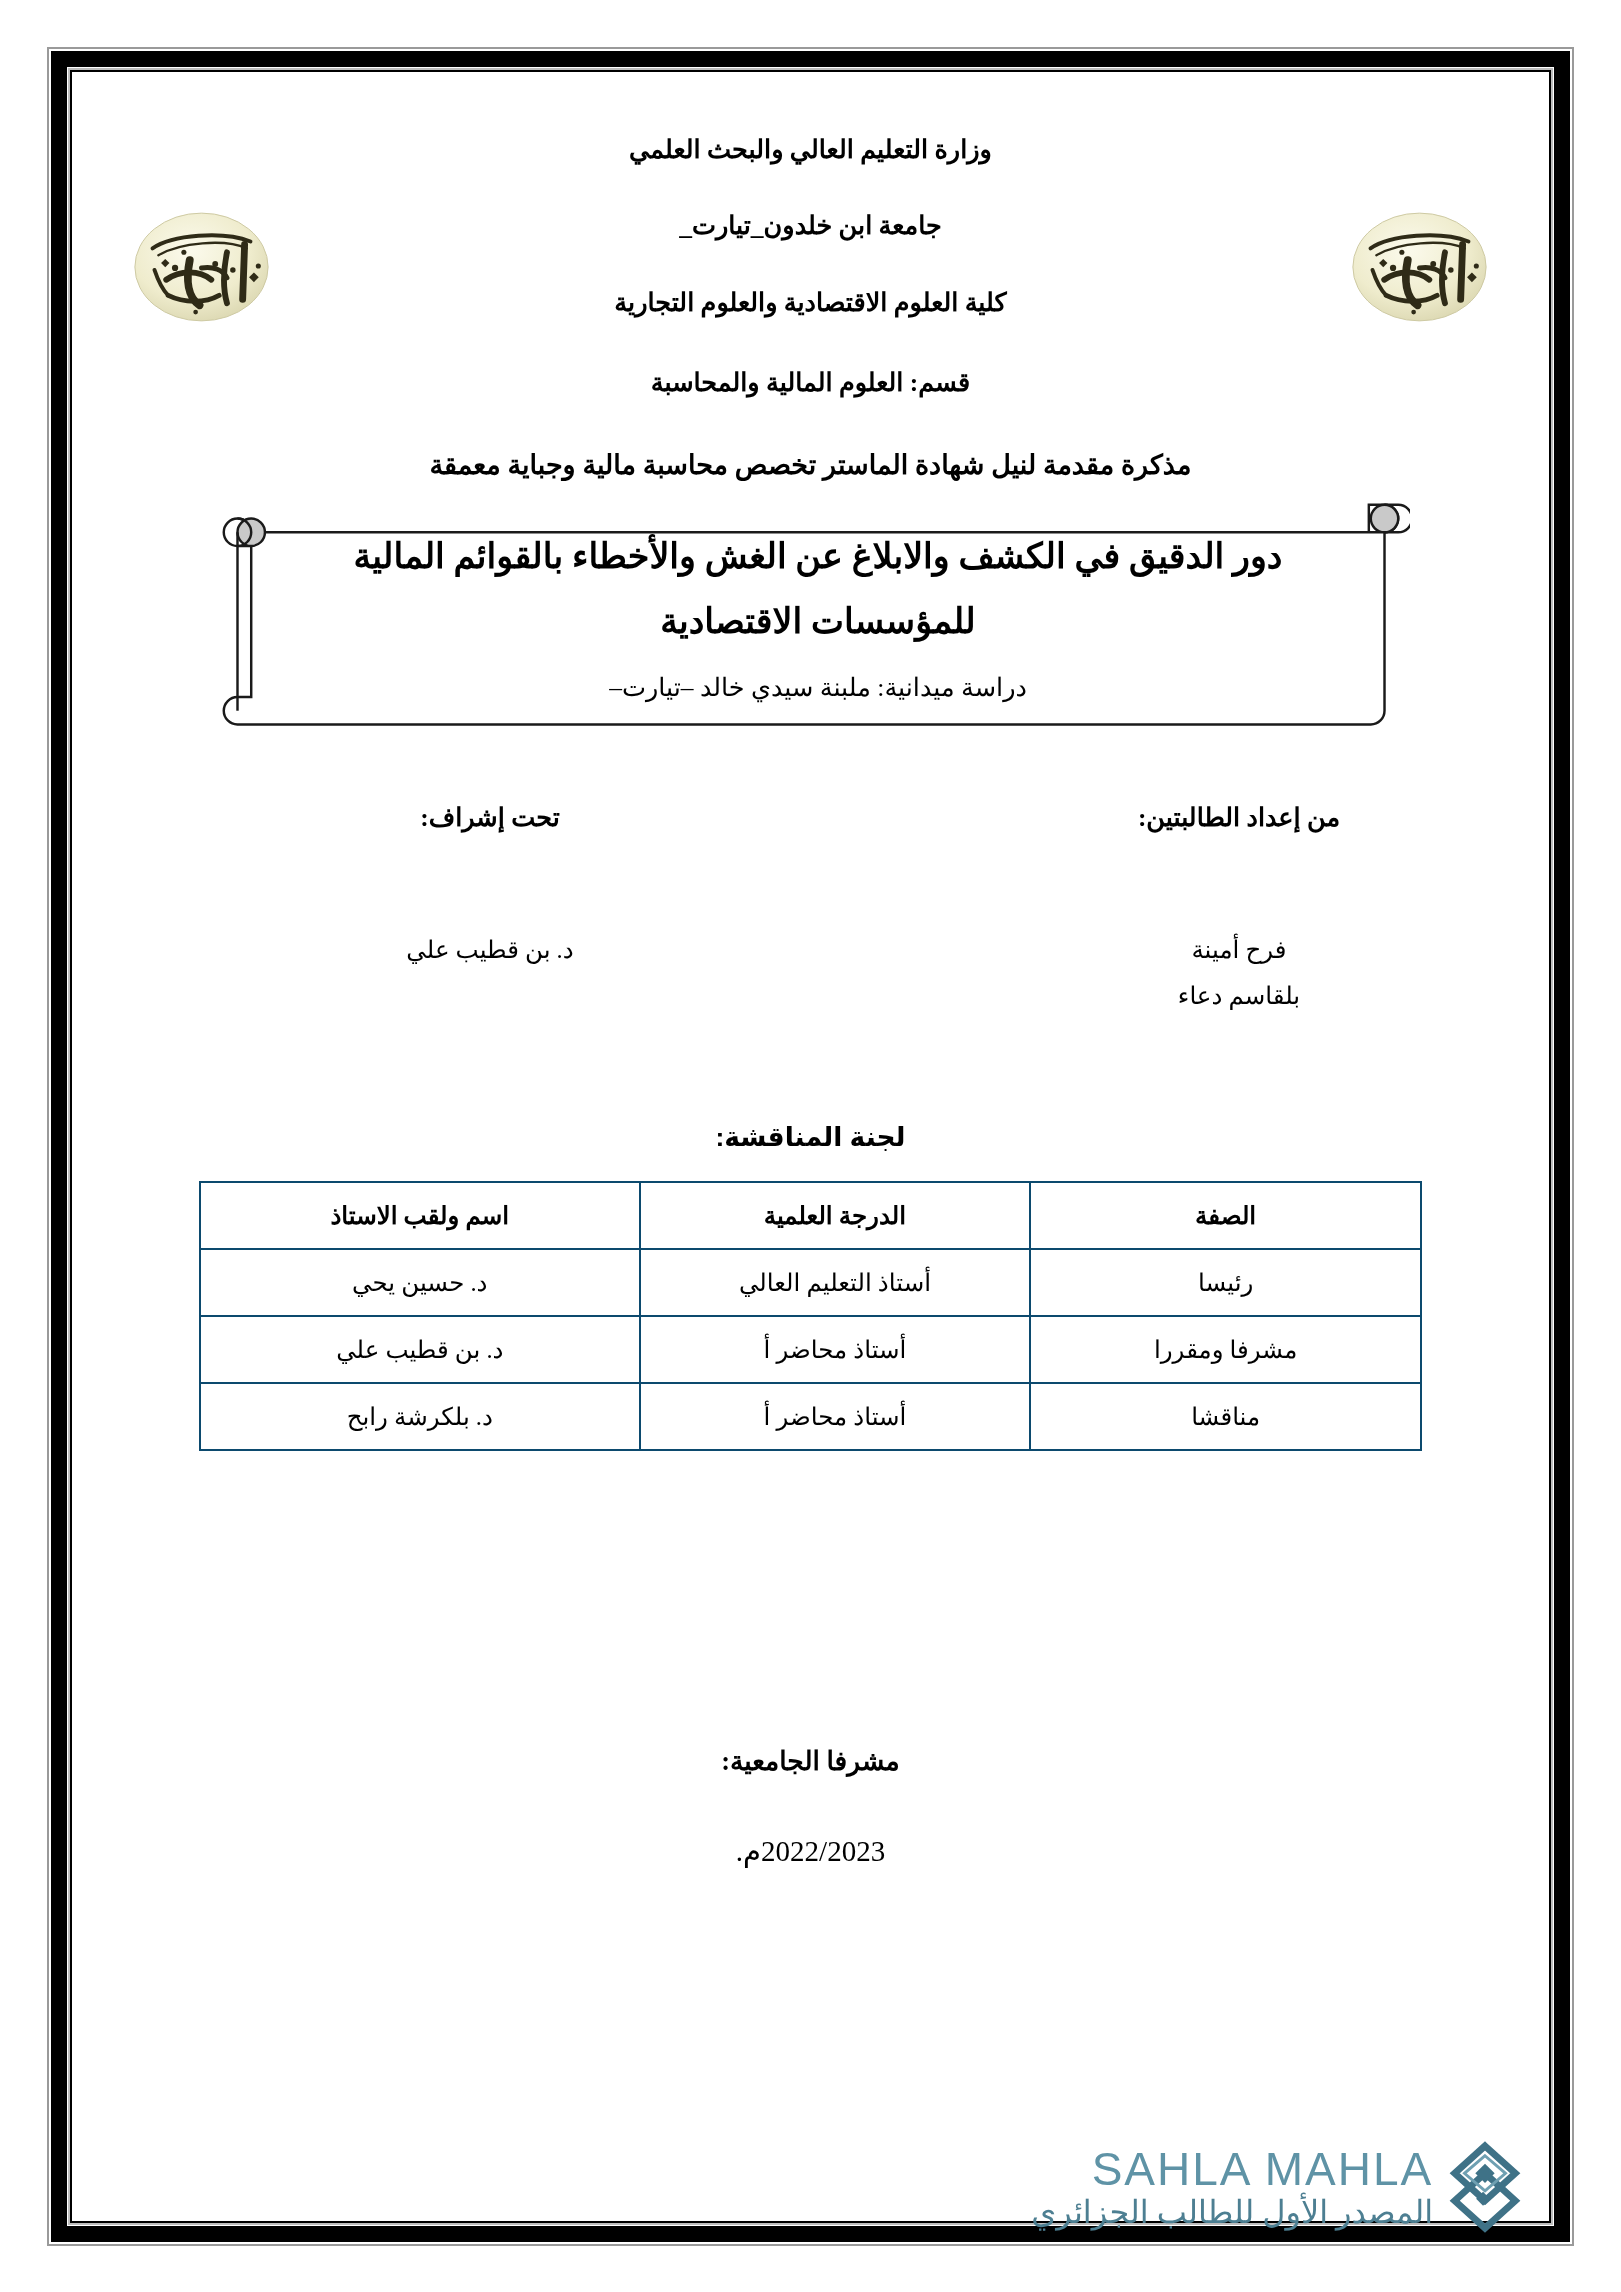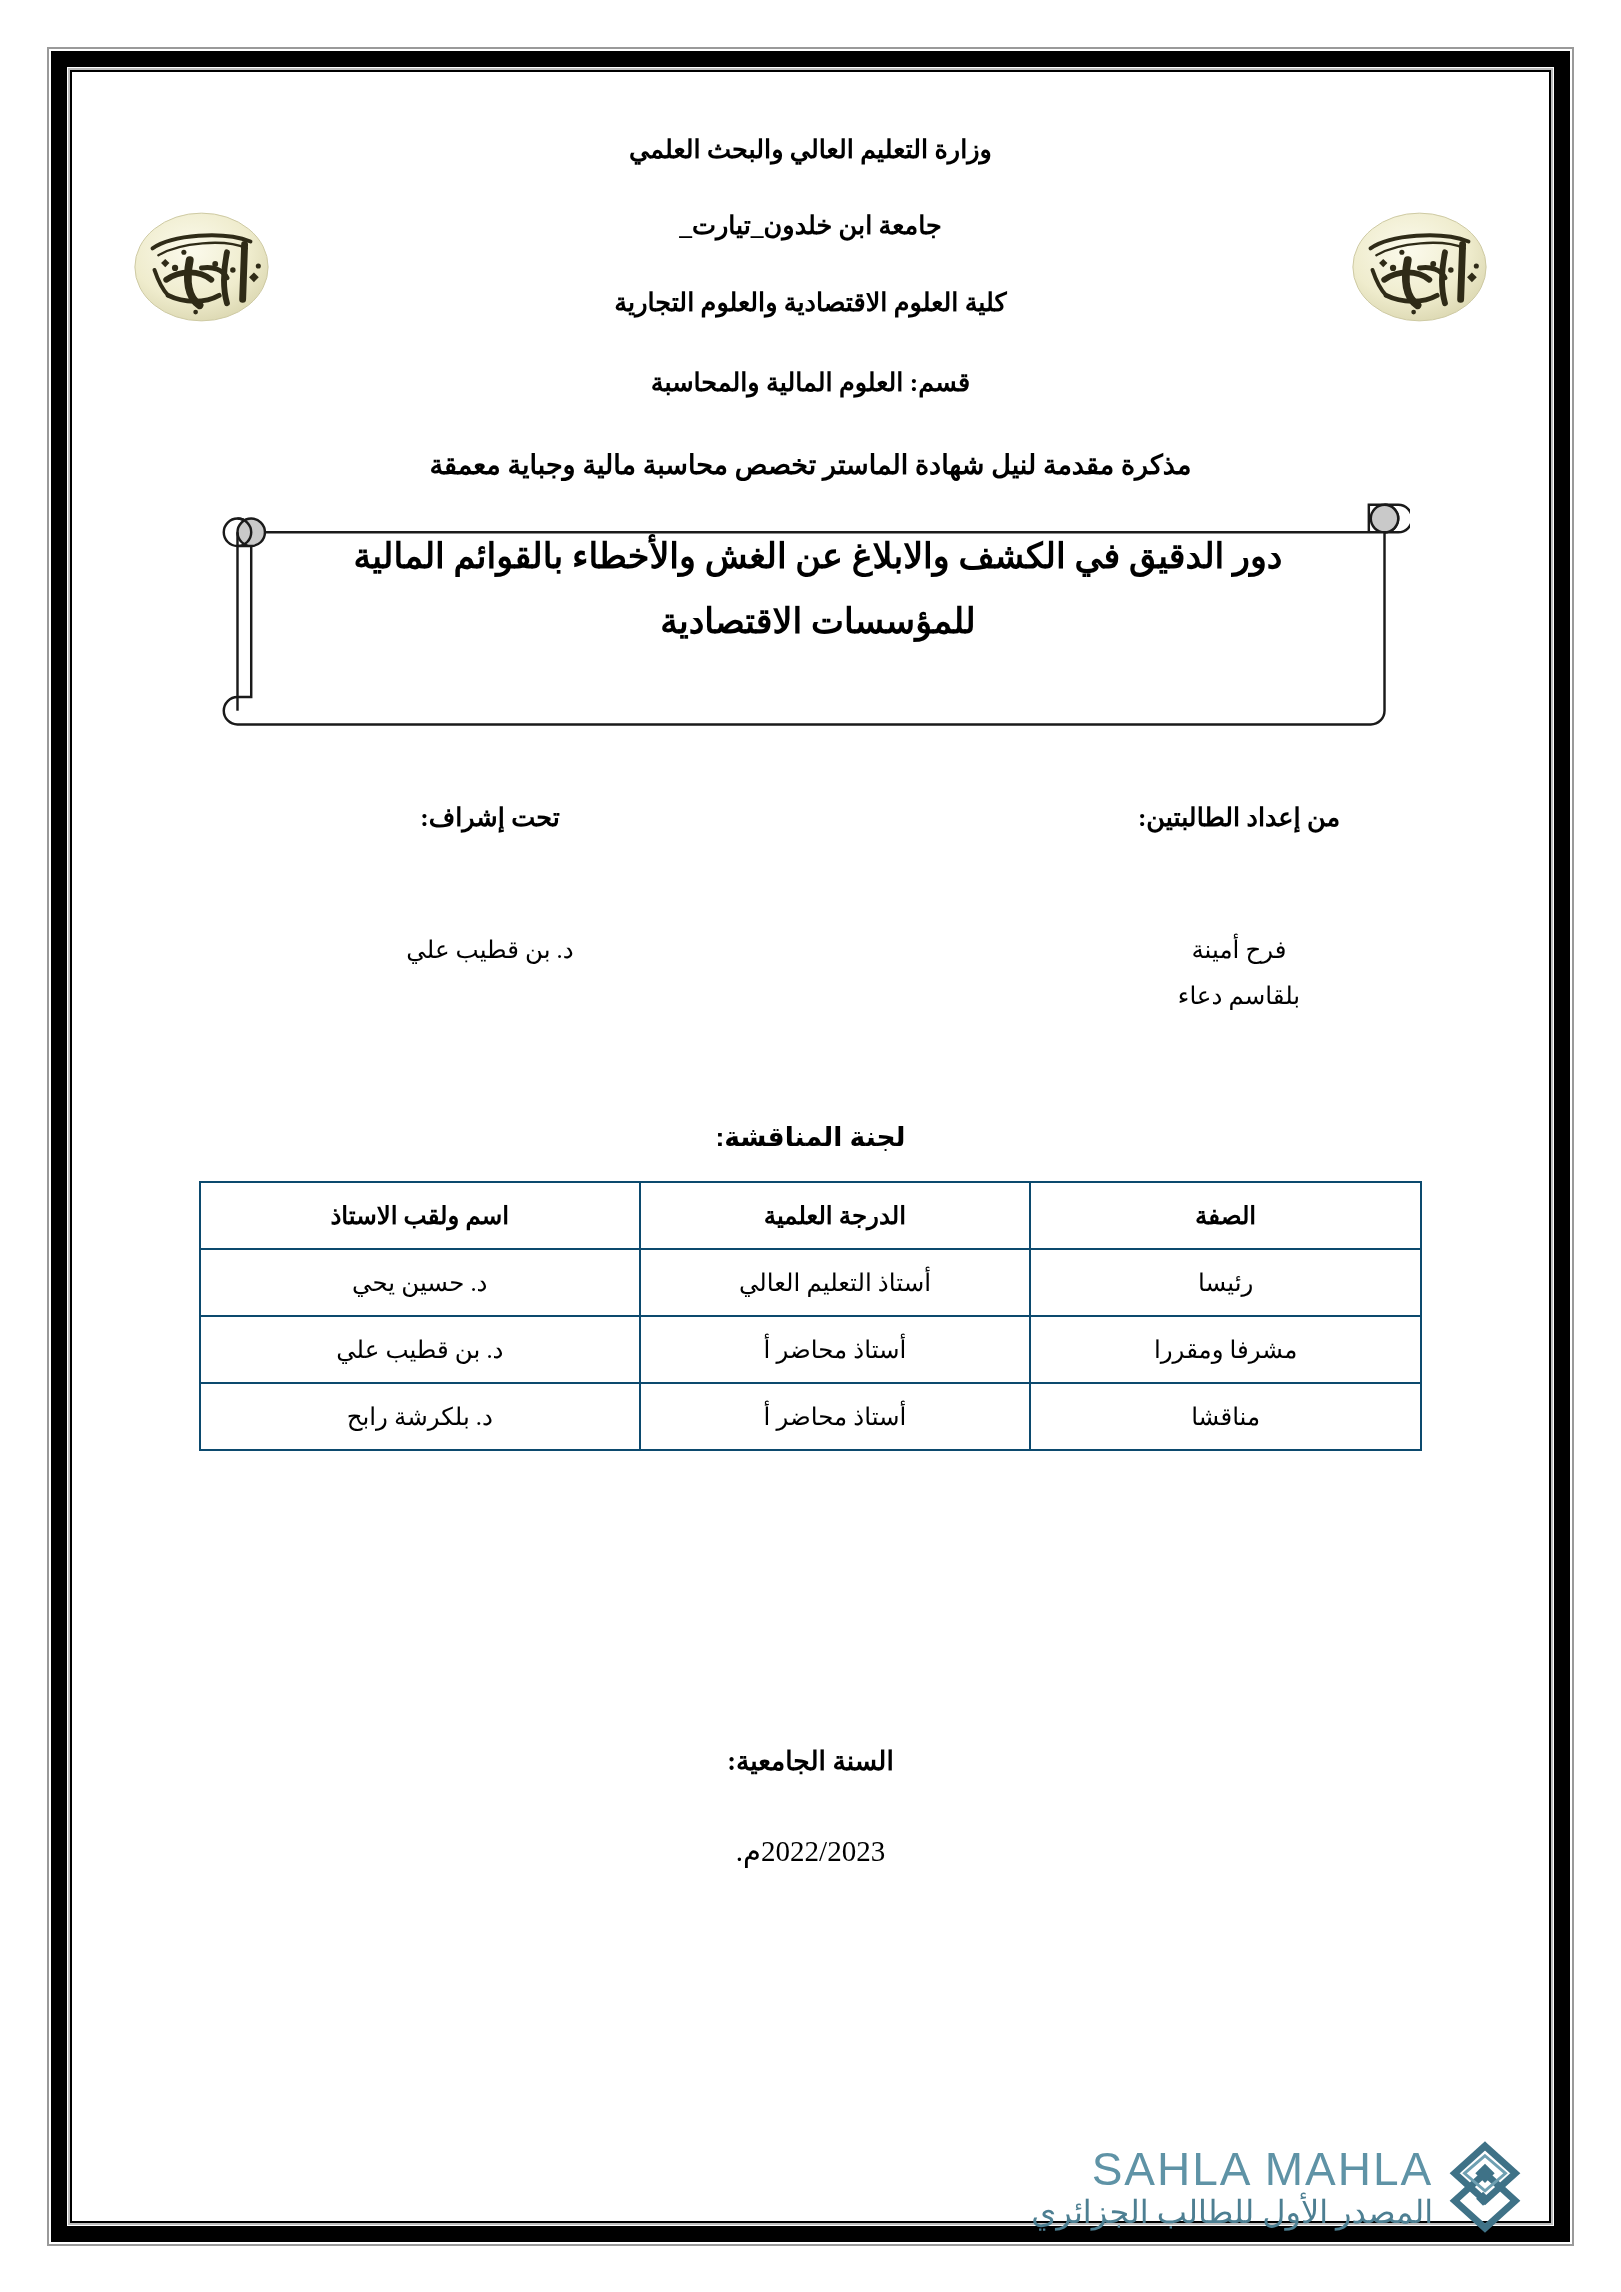--- a/index.html
+++ b/index.html
@@ -345,20 +345,21 @@
         <ellipse cx="1196" cy="22" rx="14" ry="14" fill="#c9c9c9" stroke="#1a1a1a" stroke-width="2.5"></ellipse>
 
         <path d="M40 36 L1196 36 L1196 218 A14 14 0 0 1 1182 232 L26 232 A14 14 0 0 1 26 204 L40 204 Z" fill="#ffffff" stroke="#1a1a1a" stroke-width="2.5"></path>
         <path d="M40 36 A14 14 0 0 0 26 22 A14 14 0 0 0 26 50 L40 50" fill="#ffffff" stroke="#1a1a1a" stroke-width="2.5"></path>
         <ellipse cx="40" cy="36" rx="14" ry="14" fill="#c9c9c9" stroke="#1a1a1a" stroke-width="2.5"></ellipse>
         <path d="M26 22 A14 14 0 0 1 26 50" fill="none" stroke="#1a1a1a" stroke-width="2.5"></path>
         <line x1="26" y1="36" x2="26" y2="218" stroke="#1a1a1a" stroke-width="2.5"></line>
       </svg>
       <div class="scroll-text">
         <p class="scroll-title">دور الدقيق في الكشف والابلاغ عن الغش والأخطاء بالقوائم المالية للمؤسسات الاقتصادية</p>
+        <p class="scroll-sub">دراسة ميدانية: ملبنة سيدي خالد –تيارت–</p>
       </div>
     </div>
 
     <div class="people">
 
       <div class="col students">
         <p class="people-heading">من إعداد الطالبتين:</p>
         <p class="person">فرح أمينة</p>
         <p class="person">بلقاسم دعاء</p>
       </div>
@@ -397,21 +398,21 @@
         </tr>
         <tr>
           <td>مناقشا</td>
           <td>أستاذ محاضر أ</td>
           <td>د. بلكرشة رابح</td>
         </tr>
       </tbody>
     </table>
 
     <div class="year-block">
-      <p class="year-label">السنة الجامعية:</p>
+      <p class="year-label">مشرفا الجامعية:</p>
       <p class="year-value">2022/2023م.</p>
     </div>
 
   </div>
 
   <div class="watermark">
     <div class="wm-mark">
       <svg viewBox="0 0 86 96" xmlns="http://www.w3.org/2000/svg" aria-hidden="true">
         <g fill="none" stroke="#3f7287" stroke-width="7" stroke-linejoin="miter">
           <path d="M43 6 L74 34 L43 62 L12 34 Z"></path>

